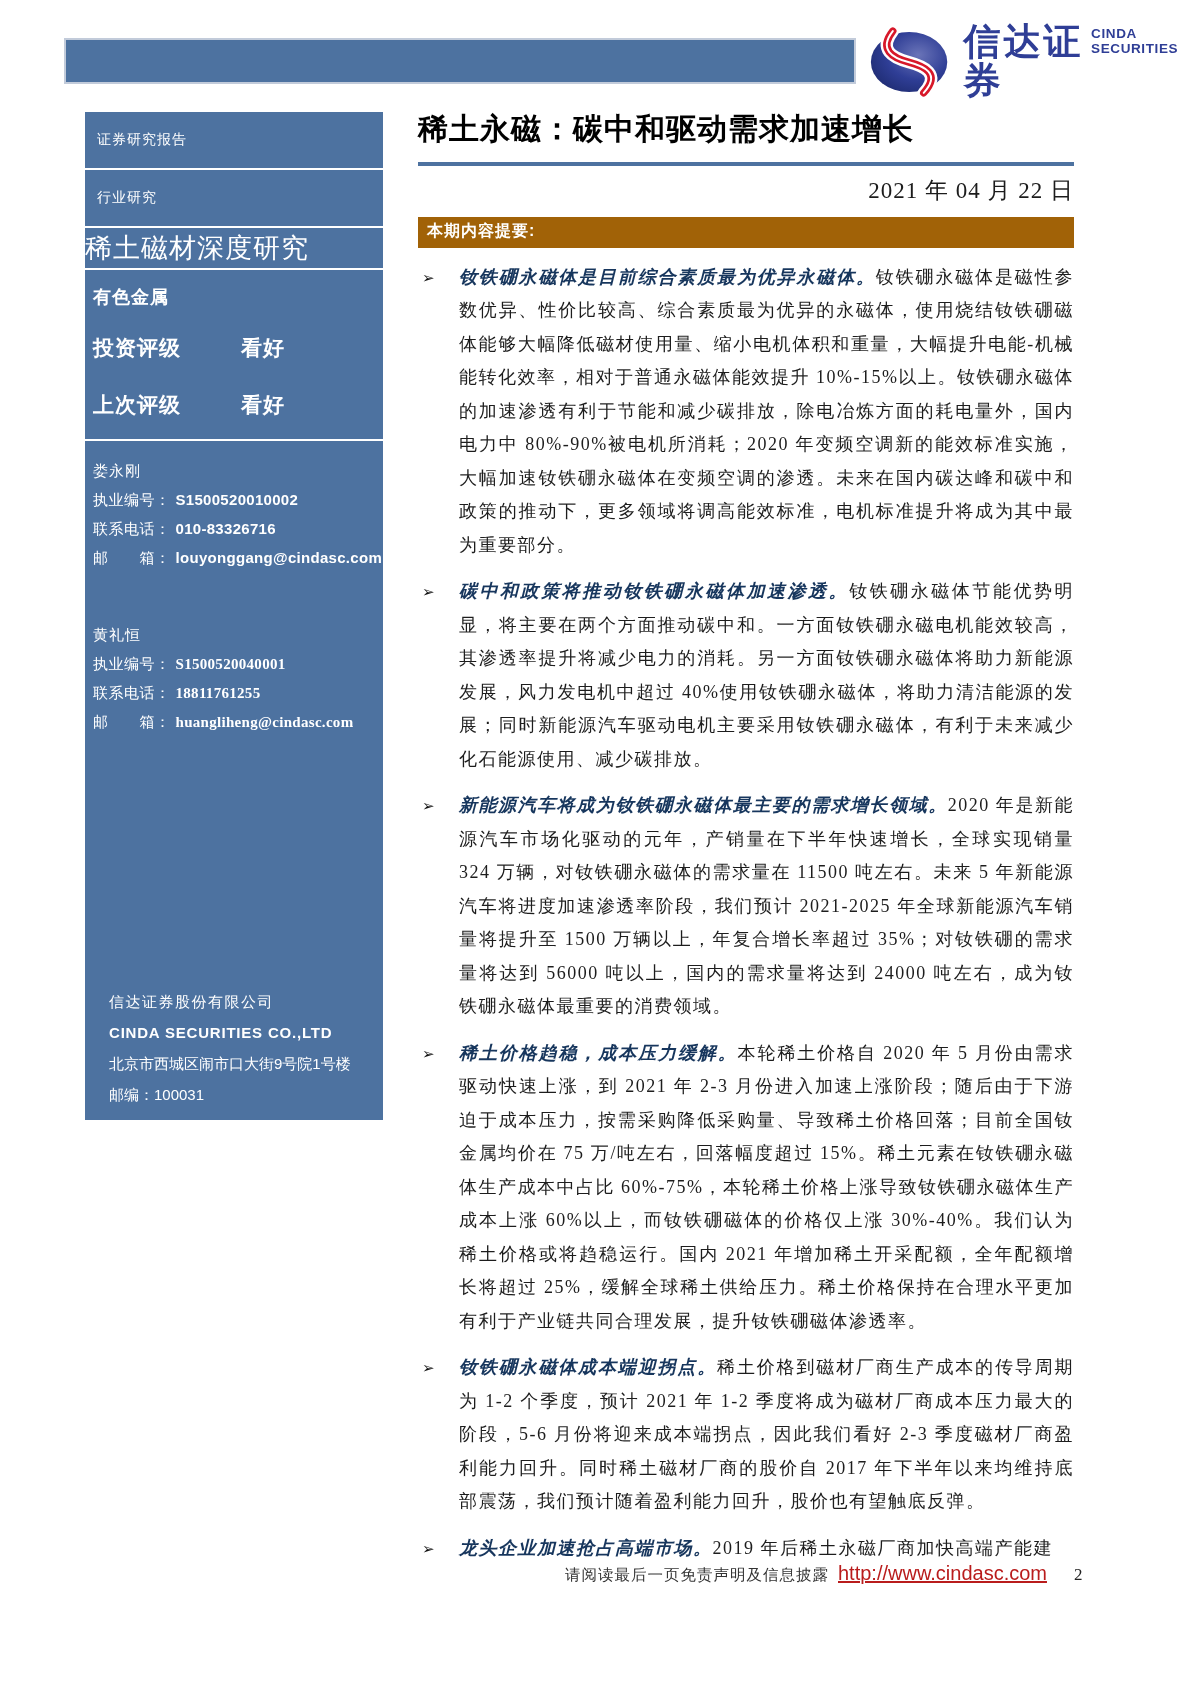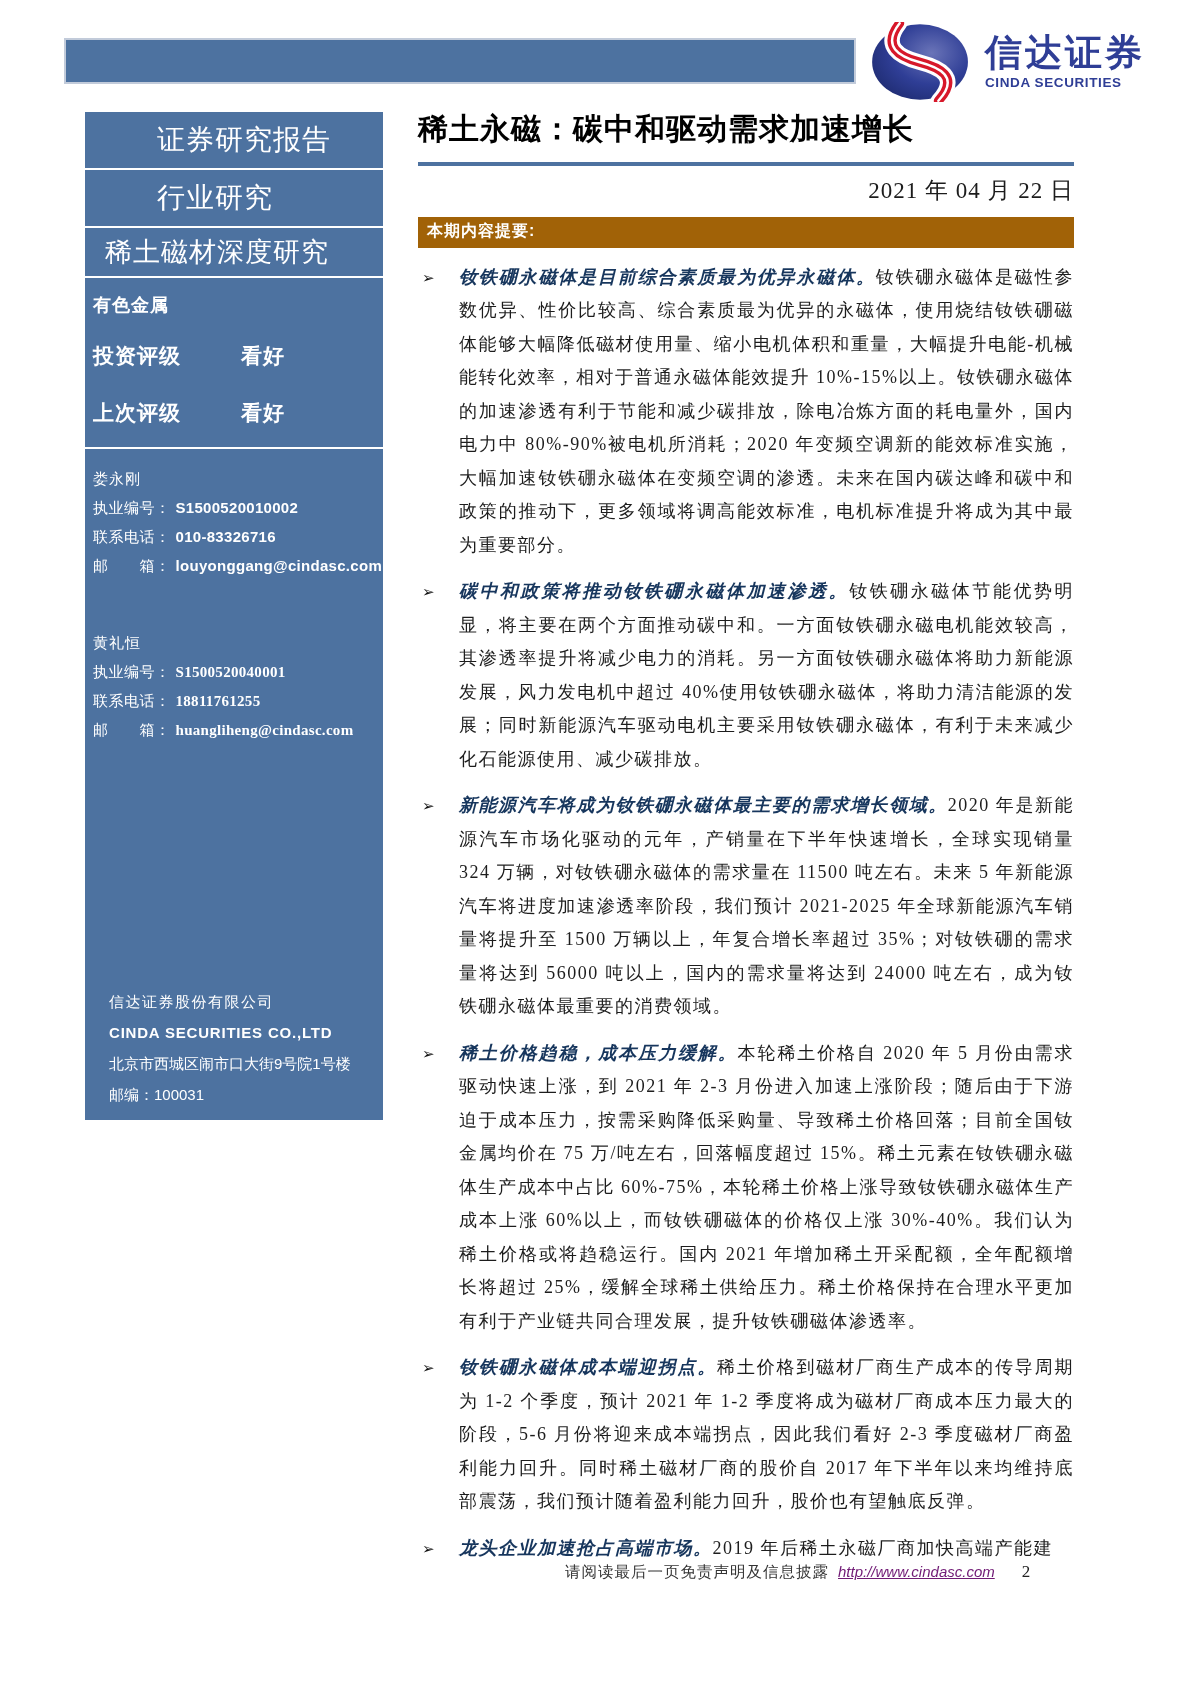--- a/index.html
+++ b/index.html
@@ -9,31 +9,31 @@
     font-family:"Liberation Sans", sans-serif; overflow:hidden;
   }
   
   .top-bar {
     position:absolute; left:66px; top:40px; width:788px; height:42px;
     background:#4d72a0; box-shadow:0 0 0 2px #c2cbda;
   }
   
   .logo { position:absolute; left:866px; top:22px; display:flex; align-items:center; gap:13px; }
   .logo svg { width:106px; height:80px; display:block; }
-  .logo-text { display:flex; flex-direction:column; }
+  .logo-text { display:flex; flex-direction:row; }
   .logo-cn { font-size:37px; font-weight:bold; color:#2f3e96; letter-spacing:3px; line-height:1.05; }
   .logo-en { font-size:13.5px; font-weight:bold; color:#2f3e96; letter-spacing:0.6px; margin-top:3px; }
   
   .sidebar {
     position:absolute; left:85px; top:112px; width:298px; height:1008px;
     background:#4d72a0; color:#ffffff;
   }
   .sb-row { display:flex; align-items:center; }
-  .sb-row-1, .sb-row-2 { height:56px; padding-left:24px; font-size:28px; letter-spacing:1px;margin-left:48px; }
-  .sb-row-3 { height:48px; padding-left:20px; font-size:27px; letter-spacing:1px; }
+  .sb-row-1, .sb-row-2 { height:56px; padding-left:12px; font-size:14px; letter-spacing:1px; }
+  .sb-row-3 { height:40px; padding-left:0; font-size:27px; letter-spacing:1px; }
   .sb-div { height:2px; background:#ffffff; }
   .sb-industry { margin:15px 0 0 8px; font-size:18px; font-weight:bold; letter-spacing:1px; }
   .sb-rating { display:flex; margin-left:8px; font-size:21px; font-weight:bold; letter-spacing:1px; }
   .sb-rating-label { width:148px; }
   .sb-rating-1 { margin-top:25px; }
   .sb-rating-2 { margin-top:29px; }
   .sb-div-2 { margin-top:20px; }
   .analyst { margin:21px 0 0 8px; font-size:15px; }
   .analyst-2 { margin-top:58px;font-family:Liberation Serif, serif; }
   .a-name { letter-spacing:1px; }
@@ -53,21 +53,21 @@
                  font-size:16px; padding:4px 9px 6px 9px; letter-spacing:1px; }
   .bullets { margin-top:3px; }
   .bullet { display:flex; margin-top:13px; }
   .marker { flex:0 0 37px; font-size:15px; color:#111111; line-height:33.5px; padding-left:4px; }
   .b-text { flex:1; margin:0; font-size:18px; line-height:33.5px; letter-spacing:1.5px;
             text-align:justify; color:#1d1d1d; font-family:"Liberation Serif", serif; }
   .b-lead { font-weight:bold; font-style:italic; color:#17365d; }
   
   .footer { position:absolute; left:565px; top:1562px; display:flex; align-items:baseline; gap:9px; }
   .f-text { color:#333333; font-size:15.5px; letter-spacing:1px; font-family:"Liberation Serif", serif; }
-  .f-link { color:#701a75; text-decoration:underline; font-size:15px; cursor:pointer;font-style:italic; }
+  .f-link { color:#b91c1c; text-decoration:underline; font-size:20px; cursor:pointer; }
   .f-page { color:#222222; font-size:17px; margin-left:18px; font-family:"Liberation Serif", serif; }
 </style>
 </head>
 <body>
 
 <div class="page">
 
   <div class="top-bar"></div>
 
   <div class="logo">

